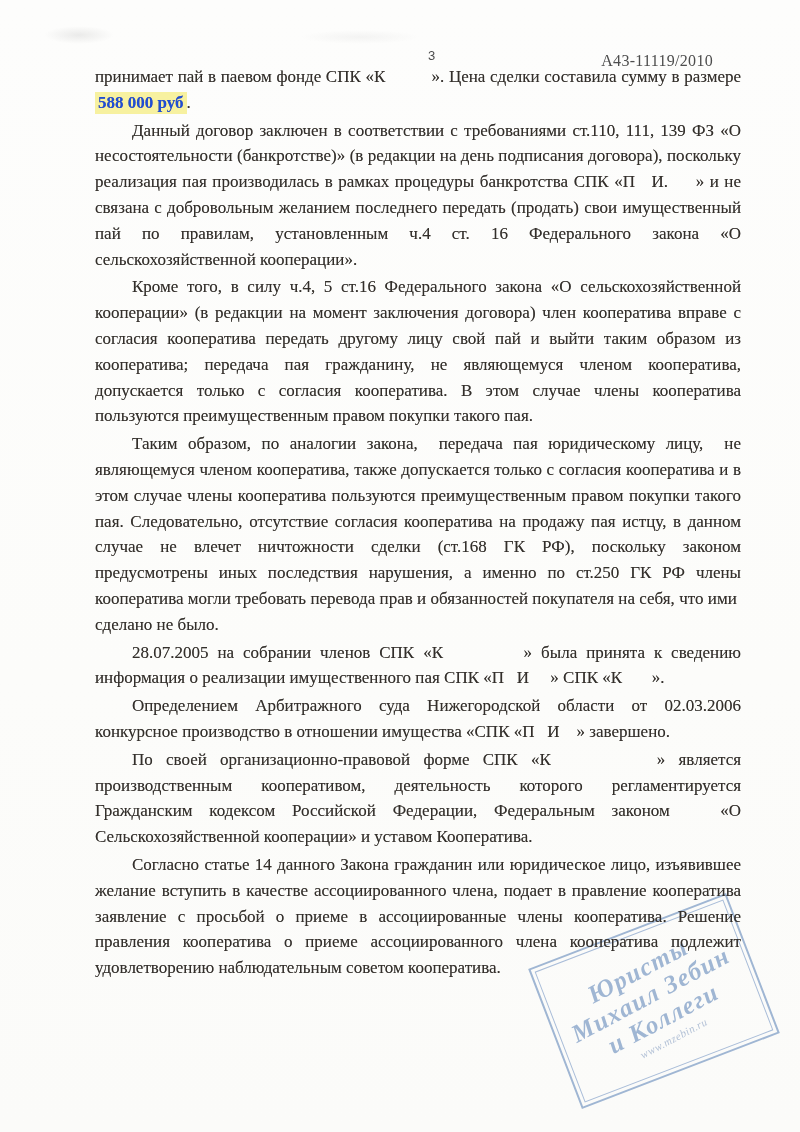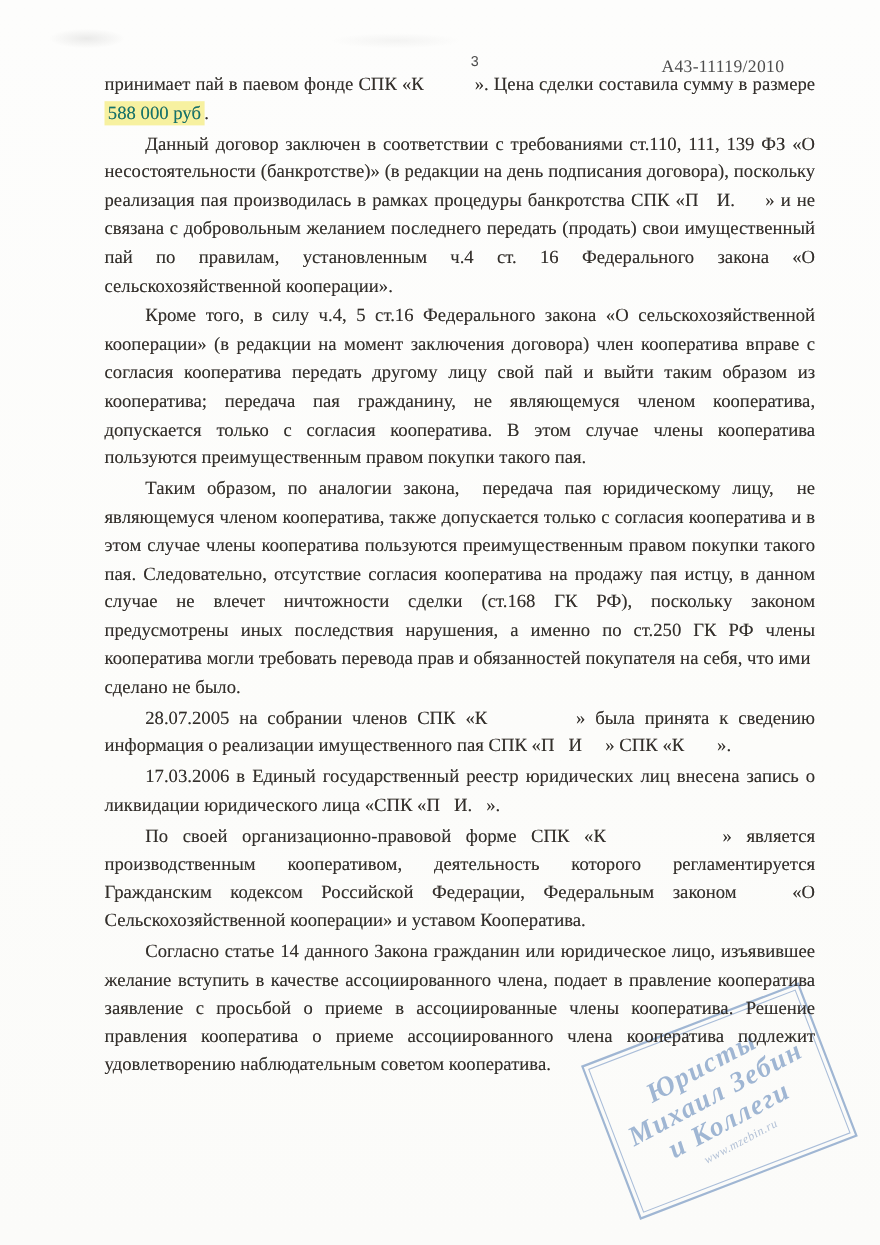--- a/index.html
+++ b/index.html
@@ -34,23 +34,24 @@
     font-size:17px;line-height:25.8px;
     color:#332f2b;
     text-align:justify;
     z-index:2;
     text-shadow:0 0 .5px rgba(40,36,32,.45);
   }
   .content p{margin:0 0 2px 0;text-indent:37px;}
   .content p.cont{text-indent:0;}
   mark.hl{
     background:#f7f1a0;
-    color:#0f766e;
+    color:#1d4ed8;
     padding:1px 3px 2px 3px;
     text-shadow:0 0 .5px rgba(116,57,42,.5);
+    font-weight:bold;
   }
   
   .stamp{
     position:absolute;left:548px;top:926px;width:212px;height:150px;
     transform:rotate(-21deg);
     opacity:.72;
     z-index:1;
   }
   .stamp-frame{position:absolute;inset:0;border:2px solid #7d9cc5;}
   .stamp-frame::after{content:"";position:absolute;inset:3px;border:1px solid #8aa5cc;}
@@ -85,18 +86,18 @@
       <div class="stamp-url">www.mzebin.ru</div>
     </div>
   </div>
 
   <div class="content">
     <p class="cont"><span>принимает пай в паевом фонде СПК «К&nbsp;&nbsp;&nbsp;&nbsp;&nbsp;&nbsp;&nbsp;&nbsp;&nbsp;&nbsp;». Цена сделки составила сумму в размере </span><mark class="hl">588 000 руб</mark><span>.</span></p>
     <p>Данный договор заключен в соответствии с требованиями ст.110, 111, 139 ФЗ «О несостоятельности (банкротстве)» (в редакции на день подписания договора), поскольку реализация пая производилась в рамках процедуры банкротства СПК «П&nbsp;&nbsp;&nbsp;И.&nbsp;&nbsp;&nbsp;&nbsp;&nbsp;» и не связана с добровольным желанием последнего передать (продать) свои имущественный пай по правилам, установленным ч.4 ст. 16 Федерального закона «О сельскохозяйственной кооперации».</p>
     <p>Кроме того, в силу ч.4, 5 ст.16 Федерального закона «О сельскохозяйственной кооперации» (в редакции на момент заключения договора) член кооператива вправе с согласия кооператива передать другому лицу свой пай и выйти таким образом из кооператива; передача пая гражданину, не являющемуся членом кооператива, допускается только с согласия кооператива. В этом случае члены кооператива пользуются преимущественным правом покупки такого пая.</p>
     <p>Таким образом, по аналогии закона,&nbsp; передача пая юридическому лицу,&nbsp; не являющемуся членом кооператива, также допускается только с согласия кооператива и в этом случае члены кооператива пользуются преимущественным правом покупки такого пая. Следовательно, отсутствие согласия кооператива на продажу пая истцу, в данном случае не влечет ничтожности сделки (ст.168 ГК РФ), поскольку законом предусмотрены иных последствия нарушения, а именно по ст.250 ГК РФ члены кооператива могли требовать перевода прав и обязанностей покупателя на себя, что ими&nbsp; сделано не было.</p>
     <p>28.07.2005 на собрании членов СПК «К&nbsp;&nbsp;&nbsp;&nbsp;&nbsp;&nbsp;&nbsp;&nbsp;&nbsp;» была принята к сведению информация о реализации имущественного пая СПК «П&nbsp;&nbsp;&nbsp;И&nbsp;&nbsp;&nbsp;&nbsp;&nbsp;» СПК «К&nbsp;&nbsp;&nbsp;&nbsp;&nbsp;&nbsp;&nbsp;».</p>
-    <p>17.03.2006 в Единый государственный реестр юридических лиц внесена запись о ликвидации юридического лица «СПК «П&nbsp;&nbsp;&nbsp;И.&nbsp;&nbsp;&nbsp;».</p>
+    <p>Определением Арбитражного суда Нижегородской области от 02.03.2006 конкурсное производство в отношении имущества «СПК «П&nbsp;&nbsp;&nbsp;И&nbsp;&nbsp;&nbsp;&nbsp;» завершено.</p>
     <p>По своей организационно-правовой форме СПК «К&nbsp;&nbsp;&nbsp;&nbsp;&nbsp;&nbsp;&nbsp;&nbsp;» является производственным кооперативом, деятельность которого регламентируется Гражданским кодексом Российской Федерации, Федеральным законом&nbsp;&nbsp;&nbsp;«О Сельскохозяйственной кооперации» и уставом Кооператива.</p>
     <p>Согласно статье 14 данного Закона гражданин или юридическое лицо, изъявившее желание вступить в качестве ассоциированного члена, подает в правление кооператива заявление с просьбой о приеме в ассоциированные члены кооператива. Решение правления кооператива о приеме ассоциированного члена кооператива подлежит удовлетворению наблюдательным советом кооператива.</p>
   </div>
 
 </div>
 
 </body></html>

